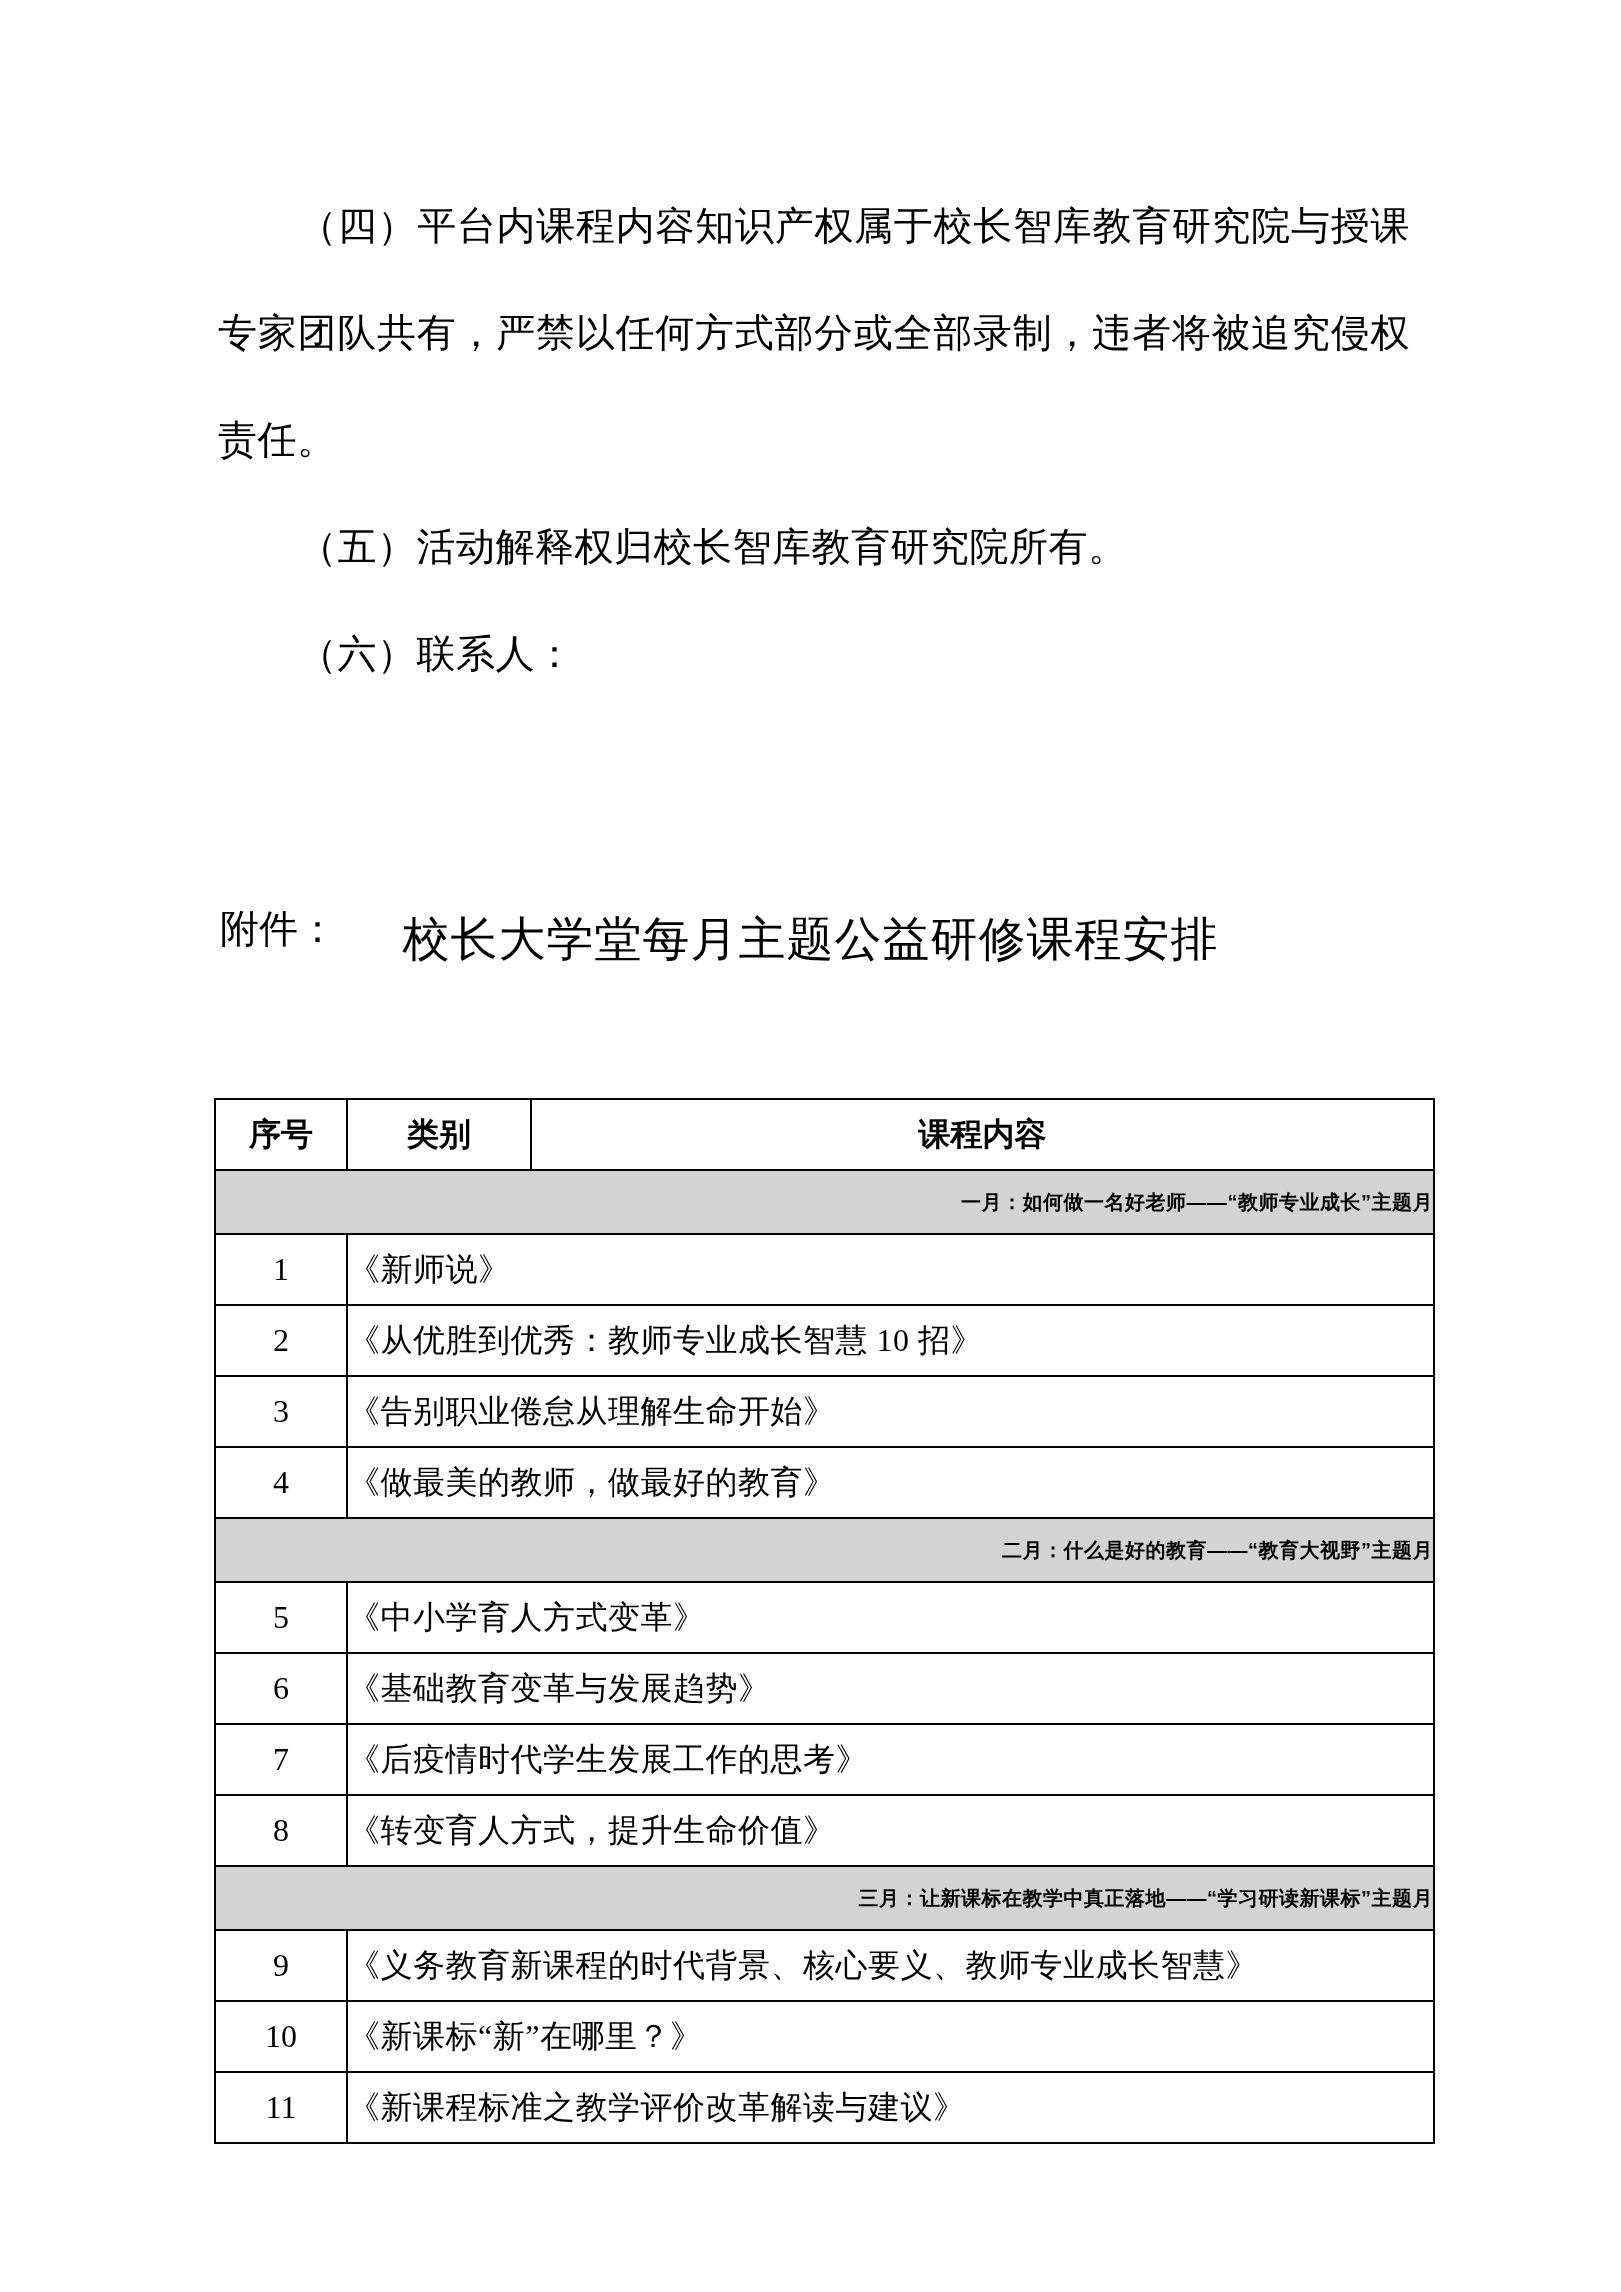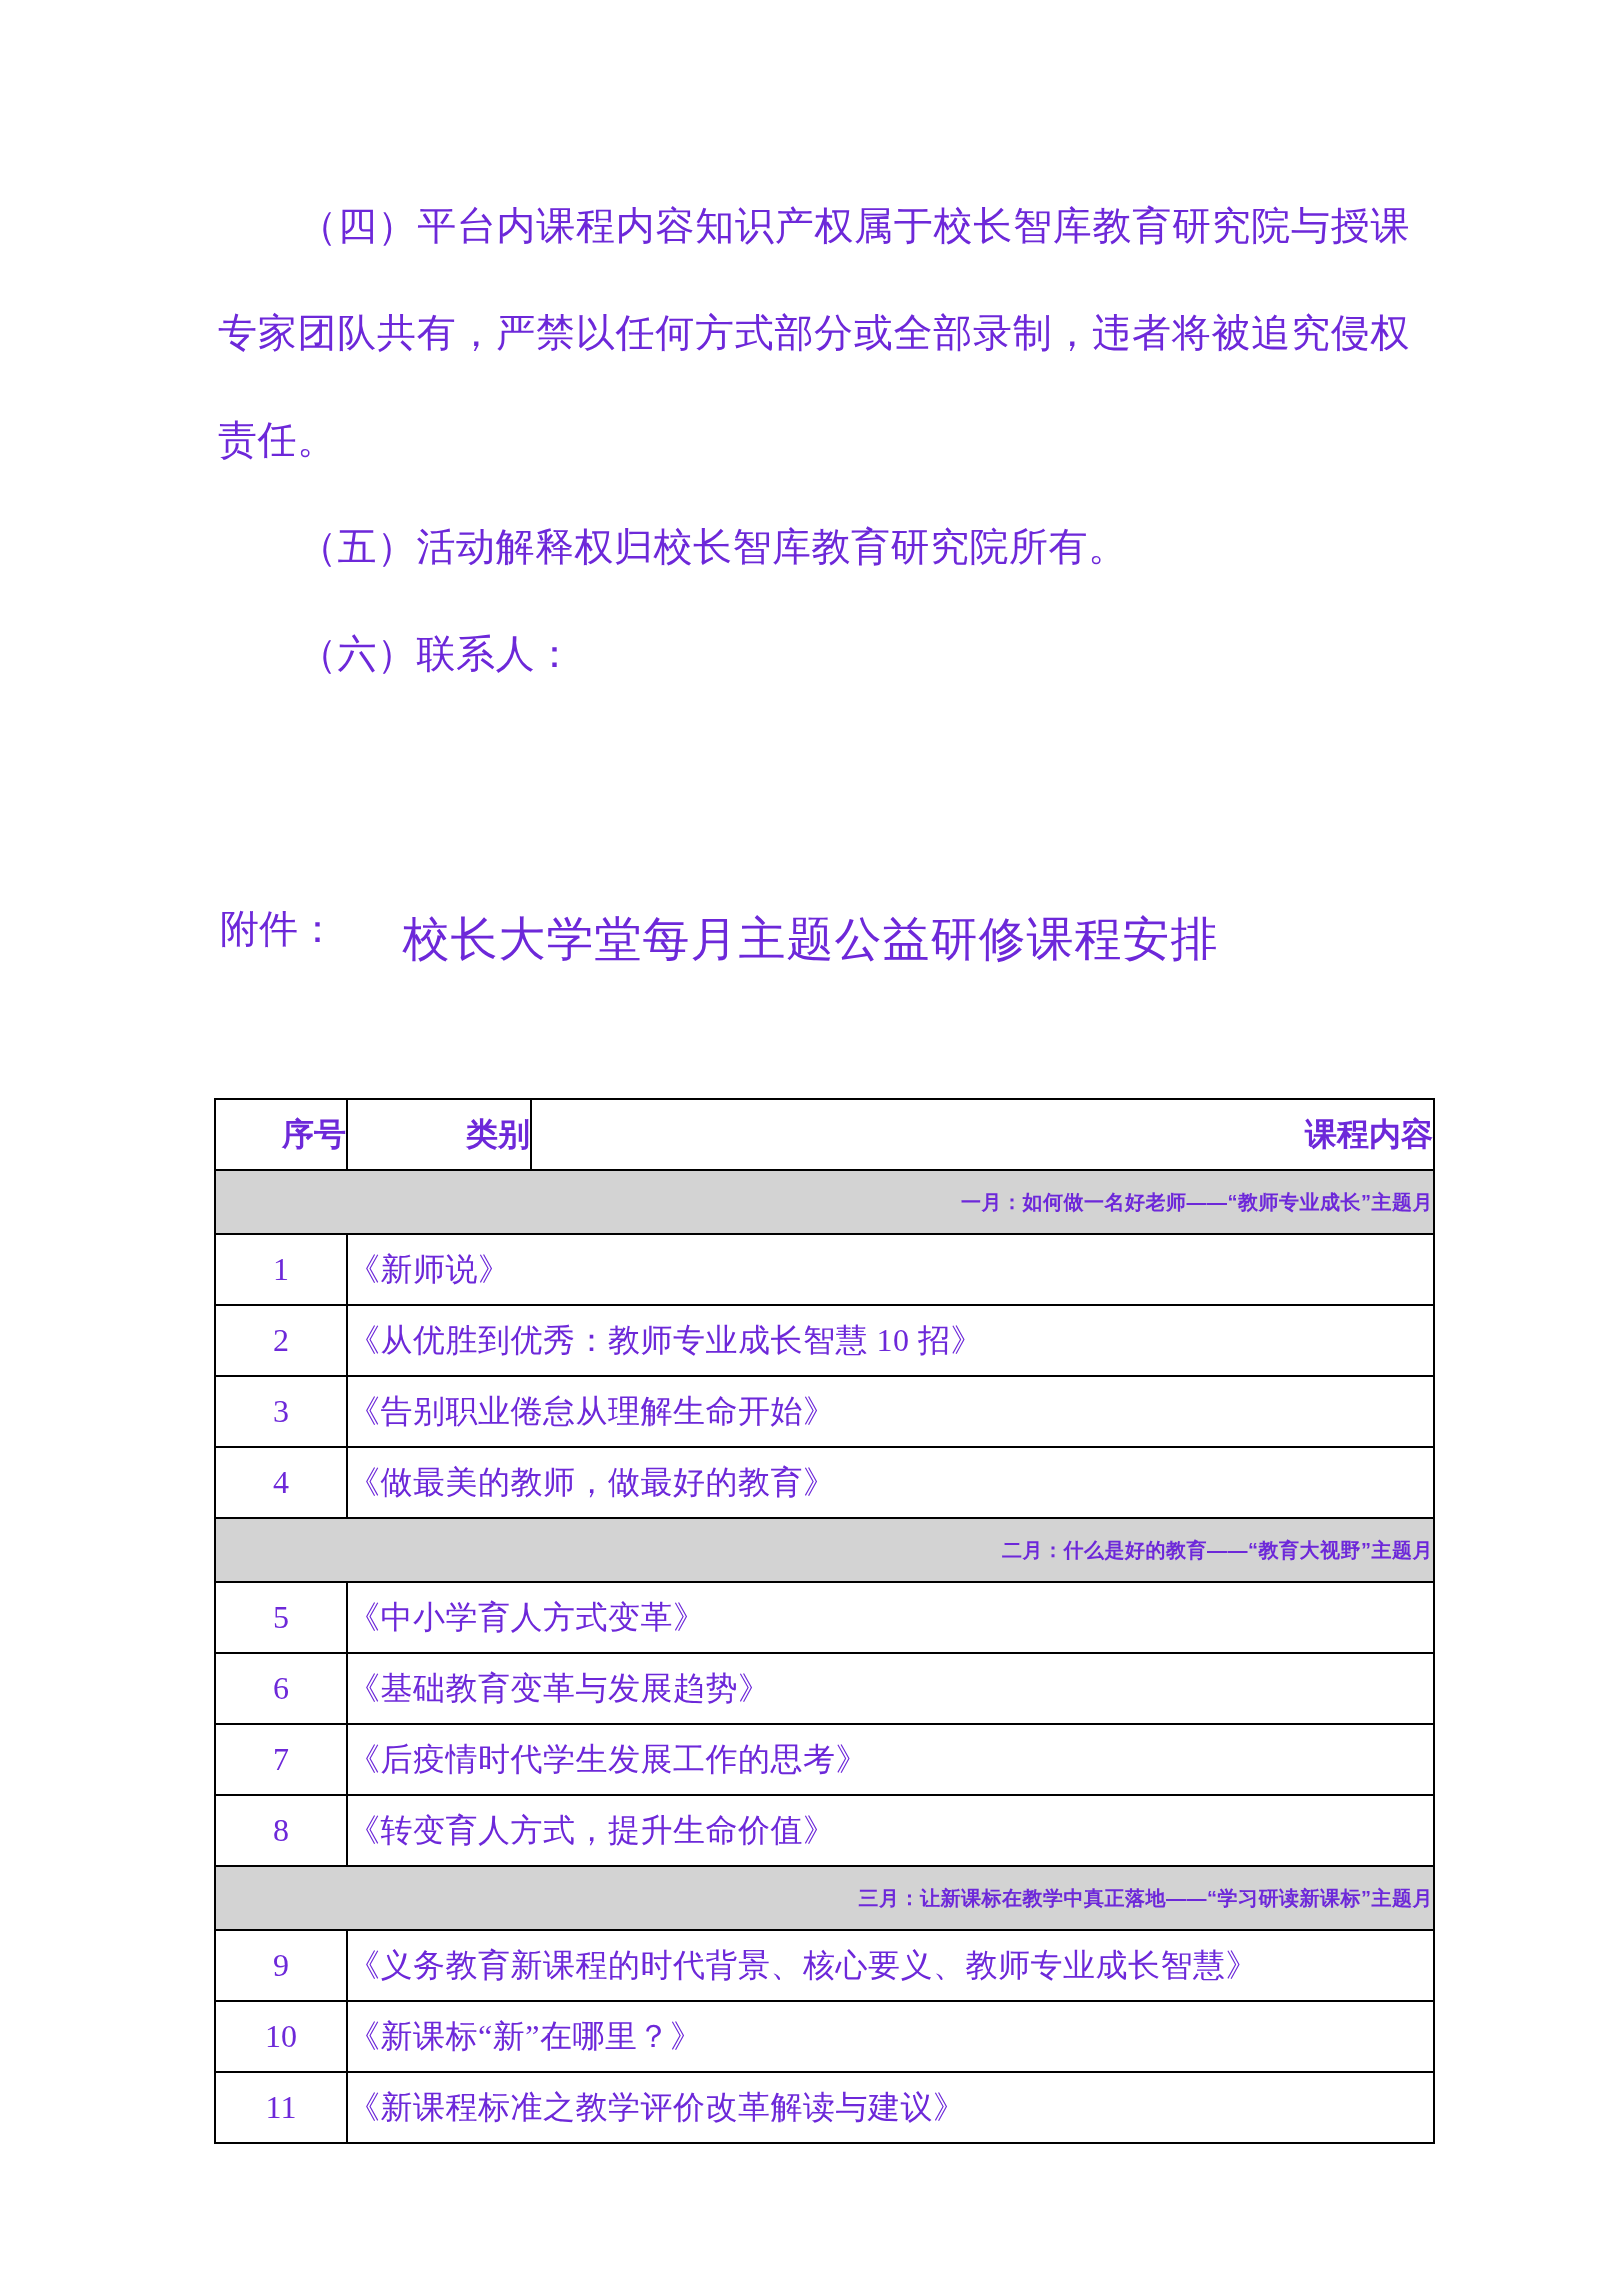--- a/index.html
+++ b/index.html
@@ -2,21 +2,21 @@
 <html><head>
 <meta charset="utf-8">
 <style>
   * { margin: 0; padding: 0; box-sizing: border-box; }
   html, body { background: #ffffff; }
   .page {
     position: relative;
     width: 1621px;
     height: 2293px;
     background: #ffffff;
-    color: #6d28d9;
+    color: #000000;
     font-family: "Liberation Serif", "DejaVu Serif", serif;
     overflow: hidden;
     margin: 0 auto;
   }
   .body-text {
     position: absolute;
     top: 172px;
     left: 218px;
     width: 1192px;
     font-size: 39px;
@@ -56,21 +56,21 @@
   }
   .schedule th, .schedule td {
     border: 2px solid #000000;
     vertical-align: middle;
   }
   .schedule thead th {
     height: 71px;
     font-family: "Liberation Sans", "DejaVu Sans", sans-serif;
     font-size: 32px;
     font-weight: 700;
-    text-align: right;
+    text-align: center;
     margin-top: 8px;
   }
   .section-row td {
     height: 64px;
     background: #d3d3d3;
     font-family: "Liberation Sans", "DejaVu Sans", sans-serif;
     font-size: 20px;
     font-weight: 700;
     text-align: right;
     letter-spacing: 0.5px;

